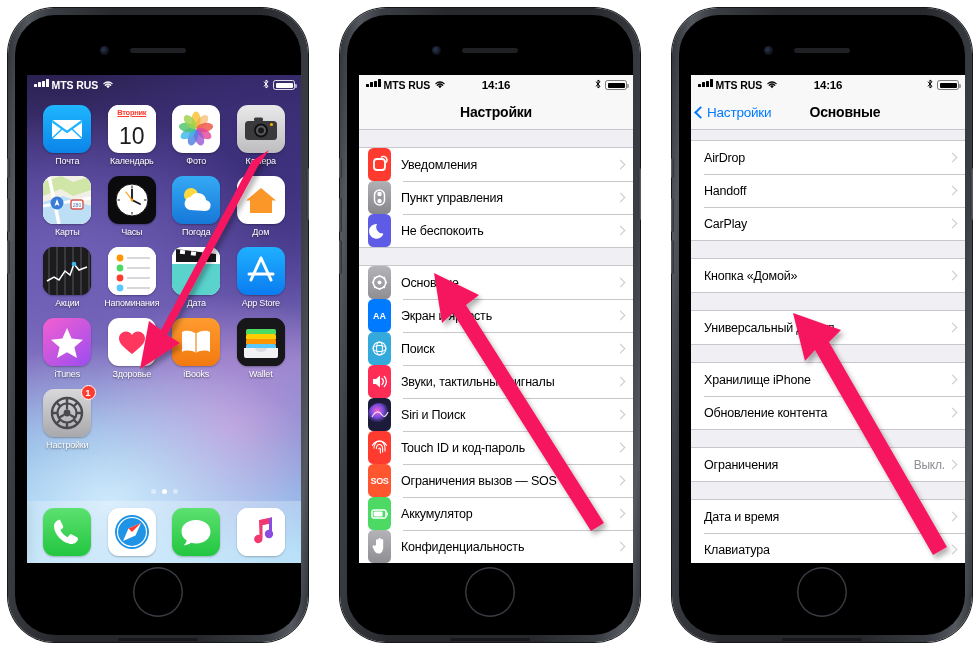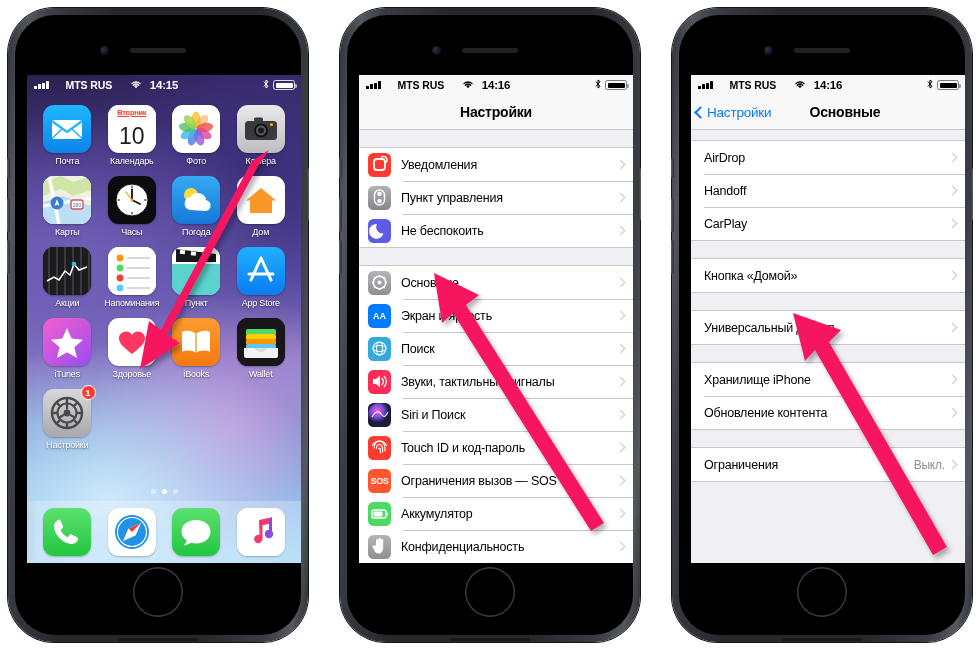--- a/index.html
+++ b/index.html
@@ -55,21 +55,21 @@
   .bottom-slit{position:absolute;bottom:1px;left:50%;margin-left:-40px;width:80px;height:3px;border-radius:2px;background:#16181b;}
 
   
   .statusbar{
     height:20px;display:flex;align-items:center;
     font-size:11px;font-weight:bold;
     padding:0 6px 0 7px;
     box-sizing:border-box;
     position:relative;
   }
-  .sb-left{display:flex;align-items:center;gap:17px;}
+  .sb-left{display:flex;align-items:flex-start;gap:3px;}
   .sb-center{position:absolute;left:0;right:0;text-align:center;font-size:11.5px;font-weight:bold;letter-spacing:-0.2px;}
   .sb-right{margin-left:auto;display:flex;align-items:center;gap:4px;z-index:2;}
   .bars{display:flex;align-items:flex-end;gap:1.5px;height:8px;}
   .bars i{display:block;width:2.5px;border-radius:0.5px;}
   .bars i:nth-child(1){height:3px;}
   .bars i:nth-child(2){height:5px;}
   .bars i:nth-child(3){height:6.5px;}
   .bars i:nth-child(4){height:8px;}
   .carrier{font-size:10.5px;font-weight:bold;letter-spacing:-0.1px;}
   .batt{width:22px;height:10px;border-radius:2.5px;position:relative;box-sizing:border-box;}
@@ -192,21 +192,21 @@
   .row{
     display:flex;align-items:center;
     height:33px;padding-left:9px;
     position:relative;background:#fff;
   }
   .row + .row:before{
     content:"";position:absolute;left:9px;right:0;top:0;height:0.5px;background:#c8c7cc;
   }
   .row.indent + .row.indent:before{left:44px;}
   .row .ri{
-    width:23px;height:24px;border-radius:5.5px;
+    width:23px;height:33px;border-radius:5.5px;
     margin-right:10px;flex:none;position:relative;overflow:hidden;
     display:flex;align-items:center;justify-content:center;
     color:#fff;font-size:9px;font-weight:bold;
   }
   .row .rl{font-size:12.5px;color:#000;letter-spacing:-0.2px;white-space:nowrap;}
   .row .rv{margin-left:auto;font-size:12px;color:#8e8e93;letter-spacing:-0.2px;padding-right:4px;}
   .chev{
     margin-left:auto;margin-right:9px;flex:none;
     width:6px;height:6px;
     border-top:1.6px solid #c7c7cc;border-right:1.6px solid #c7c7cc;
@@ -259,21 +259,20 @@
                 </span>
               <span class="carrier">MTS RUS</span>
               <span style="display:inline-block;margin-left:1px;">
                 <svg width="12" height="9" viewBox="0 0 12 9">
                     <path d="M6 8.2 L4.1 6.0 A3 3 0 0 1 7.9 6.0 Z" fill="#fff"></path>
                     <path d="M1.9 3.6 A6 6 0 0 1 10.1 3.6" stroke="#fff" stroke-width="1.3" fill="none" stroke-linecap="round"></path>
                     <path d="M3.3 5.2 A4 4 0 0 1 8.7 5.2" stroke="#fff" stroke-width="1.3" fill="none" stroke-linecap="round"></path>
                   </svg>
               </span>
             </div>
-            <div class="sb-center">14:15</div>
             <div class="sb-right">
               <span class="bt">
                 <svg width="6" height="10" viewBox="0 0 6 10">
                     <path d="M1 2.6 L5 7.4 L3 9 L3 1 L5 2.6 L1 7.4" stroke="#fff" stroke-width="1" fill="none"></path>
                   </svg>
               </span>
               <span class="batt">
                   <span class="fill"></span>
                   <span class="cap"></span>
                 </span>
@@ -441,21 +440,21 @@
                       <g fill="#17171a">
                         <path d="M4 2 L44 7 L44 15 L4 15 Z"></path>
                       </g>
                       <g fill="#fff">
                         <rect x="8" y="3" width="5" height="4" transform="rotate(7 10 5)"></rect>
                         <rect x="19" y="4.5" width="5" height="4" transform="rotate(7 21 6)"></rect>
                         <rect x="30" y="6" width="5" height="4" transform="rotate(7 32 8)"></rect>
                       </g>
                     </svg>
                 </div>
-                <div class="lbl">Пункт</div>
+                <div class="lbl">Дата</div>
               </div>
 
               <div class="app">
                 <div class="ic ic-appstore">
                   <svg width="48" height="48" viewBox="0 0 48 48">
                       <path d="M24 11 L34 33 M24 11 L14 33" stroke="#fff" stroke-width="3" stroke-linecap="round" fill="none"></path>
                       <line x1="12" y1="27" x2="36" y2="27" stroke="#fff" stroke-width="3" stroke-linecap="round"></line>
                     </svg>
                 </div>
                 <div class="lbl">App Store</div>
@@ -886,20 +885,31 @@
             <div class="group">
               <div class="row plain">
                 <div class="rl">Ограничения</div>
                 <div class="rv">Выкл.</div>
                 <div class="chev"></div>
               </div>
             </div>
 
             <div class="gap"></div>
 
+            <div class="group">
+              <div class="row plain">
+                <div class="rl">Дата и время</div>
+                <div class="chev"></div>
+              </div>
+              <div class="row plain">
+                <div class="rl">Клавиатура</div>
+                <div class="chev"></div>
+              </div>
+
+            </div>
 
           </div>
         </div>
       </div>
       <div class="home-btn"></div>
     </div>
     <div class="bottom-slit"></div>
   </div>
 
   <svg class="arrow-layer" width="980" height="650" viewBox="0 0 980 650">

